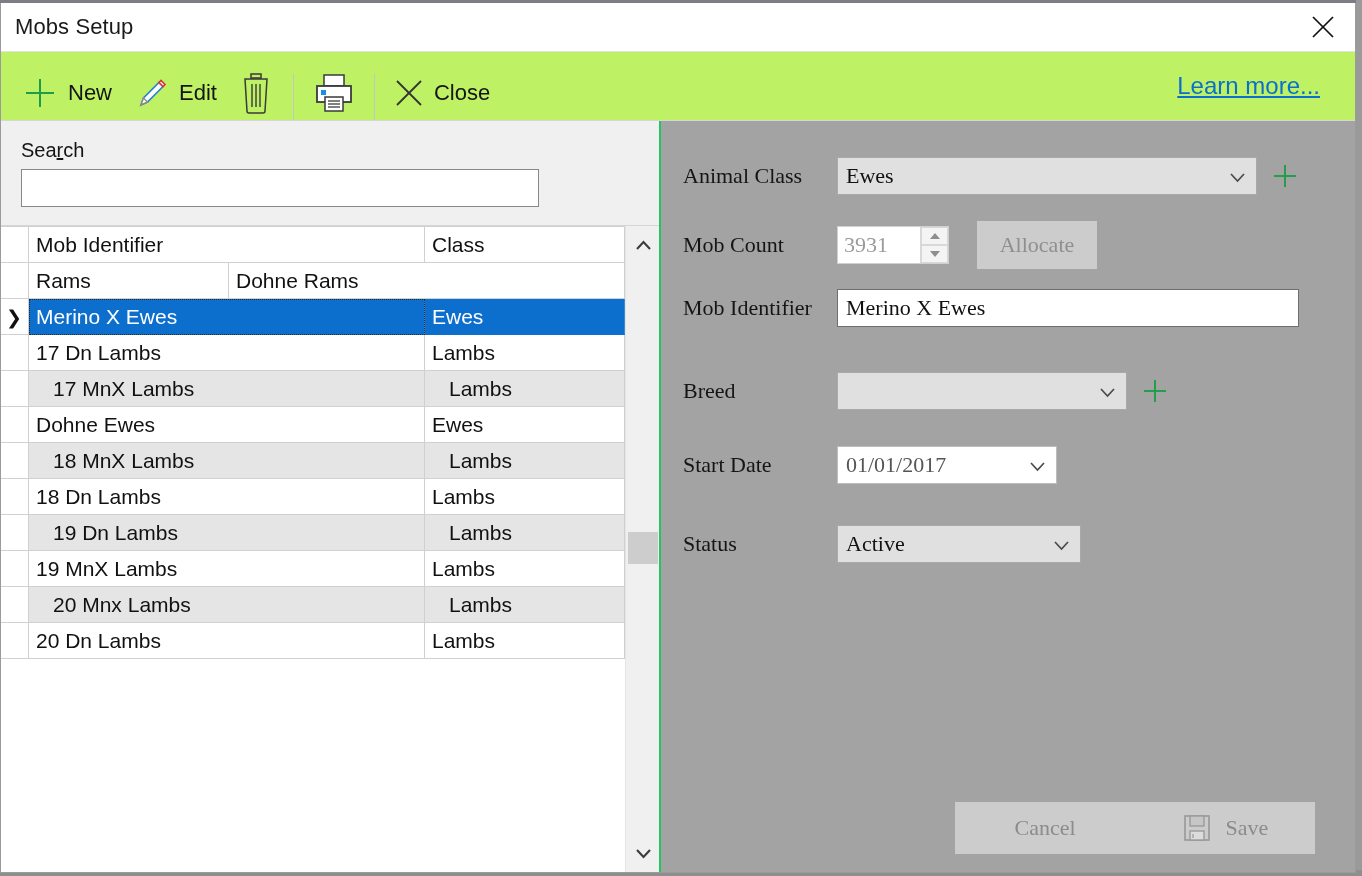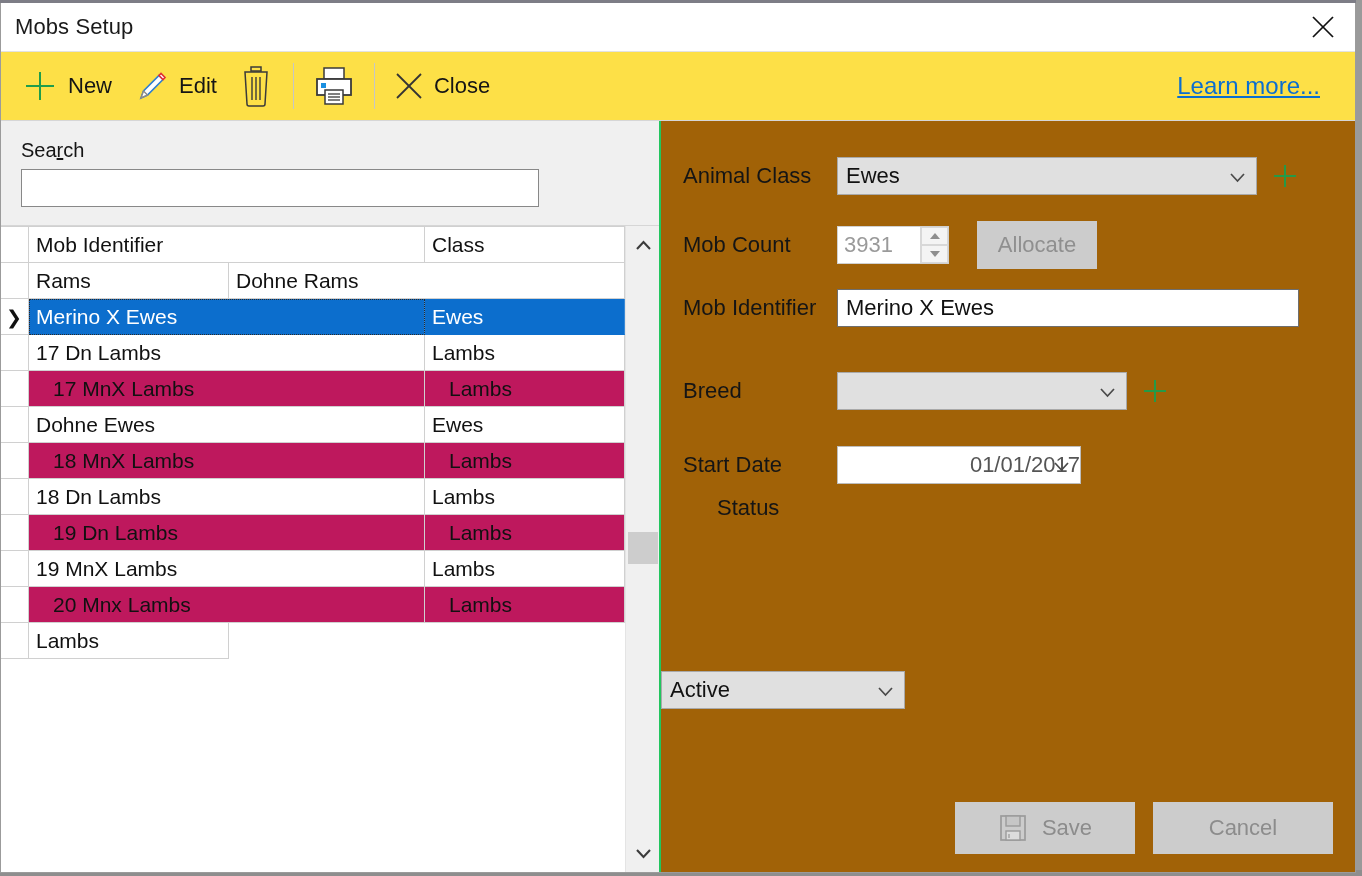--- a/index.html
+++ b/index.html
@@ -55,23 +55,23 @@
     position: absolute; right: 0; top: 0;
     width: 64px; height: 47px;
     display: flex; align-items: center; justify-content: center;
     cursor: pointer; background: transparent;
   }
   #close-window-btn svg { display: block; }
 
   
   #toolbar {
     height: 69px; flex: 0 0 69px;
-    background: #fde047;
+    background: #bef264;
     border-top: 1px solid #e2e2e2;
-    display: flex; align-items: center;
+    display: flex; align-items: flex-end;
     position: relative;
     padding-left: 12px;
   }
   .tb-item {
     display: flex; align-items: center;
     height: 54px; padding: 0 8px;
     cursor: pointer;
   }
   .tb-item .tb-label {
     font-size: 22px; color: #151515;
@@ -151,21 +151,21 @@
     border-right: 1px solid #d0d0d0;
     font-size: 21px;
     color: #111111;
     padding: 0 0 0 7px;
     display: flex; align-items: center;
     overflow: hidden; white-space: nowrap;
   }
   .col-ident { width: 396px; flex: 0 0 396px; }
   .col-class { width: 200px; flex: 0 0 200px; }
   .hdr-row .cell { background: #ffffff; }
-  .row-alt .cell { background: #be185d; padding-left: 24px; }
+  .row-alt .cell { background: #e5e5e5; padding-left: 24px; }
   .row-sel .cell {
     background: #0c6ecd; color: #ffffff;
     border-bottom: 1px solid #0c6ecd;
     border-right-color: #3b8ad6;
   }
   .row-sel .col-ident {
     outline: 1px dotted #2a2a2a;
     outline-offset: -1px;
   }
   #grid-filler { background: #ffffff; }
@@ -196,22 +196,23 @@
   #sb-down { bottom: 2px; }
   #sb-thumb {
     position: absolute; left: 2px; width: 30px;
     top: 306px; height: 32px;
     background: #cdcdcd; cursor: pointer;
   }
 
   
   #right-pane {
     flex: 1 1 auto;
-    background: #a16207;
-    position: relative;
+    background: #a3a3a3;
+    position: relative;
+    font-family: Liberation Serif, serif;
   }
   .field-row {
     position: absolute; left: 0;
     display: flex; align-items: center;
   }
   .field-label {
     font-size: 22px; color: #151515;
     width: 176px; flex: 0 0 176px;
     padding-left: 22px;
   }
@@ -426,20 +427,21 @@
                 <div class="cell col-ident">19 MnX Lambs</div>
                 <div class="cell col-class">Lambs</div>
               </div>
               <div class="grid-row row-alt">
                 <div class="gutter"></div>
                 <div class="cell col-ident">20 Mnx Lambs</div>
                 <div class="cell col-class">Lambs</div>
               </div>
               <div class="grid-row">
                 <div class="gutter"></div>
+                <div class="cell col-ident">20 Dn Lambs</div>
                 <div class="cell col-class">Lambs</div>
               </div>
             </div>
           <div id="grid-filler">
             <div class="gutter-fill"></div>
           </div>
         </div>
 
         <div id="vscroll">
           <div class="sb-arrow" id="sb-up">
@@ -517,54 +519,54 @@
         <div class="plus-btn">
           <svg width="26" height="26" viewBox="0 0 26 26">
             <line x1="13" y1="2" x2="13" y2="24" stroke="#1f9d4b" stroke-width="1.9"></line>
             <line x1="2" y1="13" x2="24" y2="13" stroke="#1f9d4b" stroke-width="1.9"></line>
           </svg>
         </div>
       </div>
 
       <div class="field-row" style="top:325px; left:0;">
         <div class="field-label">Start Date</div>
-        <div class="combo white" style="width:244px;justify-content:flex-end;">
+        <div class="combo white" style="width:220px;">
           <span>01/01/2017</span>
           <span class="chev">
             <svg width="17" height="11" viewBox="0 0 17 11">
                 <polyline points="2,2 8.5,9 15,2" fill="none" stroke="#4a4a4a" stroke-width="1.7"></polyline>
               </svg>
           </span>
         </div>
       </div>
 
-      <div class="field-row" style="top:374px; left:0;flex-direction:column;">
+      <div class="field-row" style="top:404px; left:0;">
         <div class="field-label">Status</div>
         <div class="combo" style="width:244px;">
           <span>Active</span>
           <span class="chev">
             <svg width="17" height="11" viewBox="0 0 17 11">
                 <polyline points="2,2 8.5,9 15,2" fill="none" stroke="#4a4a4a" stroke-width="1.7"></polyline>
               </svg>
           </span>
         </div>
       </div>
 
       <div id="footer-btns">
+        <div id="cancel-btn" class="footer-btn">
+          <span>Cancel</span>
+        </div>
         <div id="save-btn" class="footer-btn">
           <span class="floppy">
             <svg width="30" height="30" viewBox="0 0 30 30">
               <rect x="3" y="3" width="24" height="24" fill="none" stroke="#9b9b9b" stroke-width="1.7"></rect>
               <rect x="8" y="3" width="14" height="10" fill="#c6c6c6" stroke="#9b9b9b" stroke-width="1.4"></rect>
               <rect x="8" y="18" width="14" height="9" fill="#dcdcdc" stroke="#9b9b9b" stroke-width="1.4"></rect>
               <line x1="11" y1="21" x2="11" y2="25" stroke="#9b9b9b" stroke-width="1.3"></line>
             </svg>
           </span>
           <span>Save</span>
         </div>
-        <div id="cancel-btn" class="footer-btn">
-          <span>Cancel</span>
-        </div>
       </div>
 
     </div>
   </div>
 </div>
 
 </body></html>

